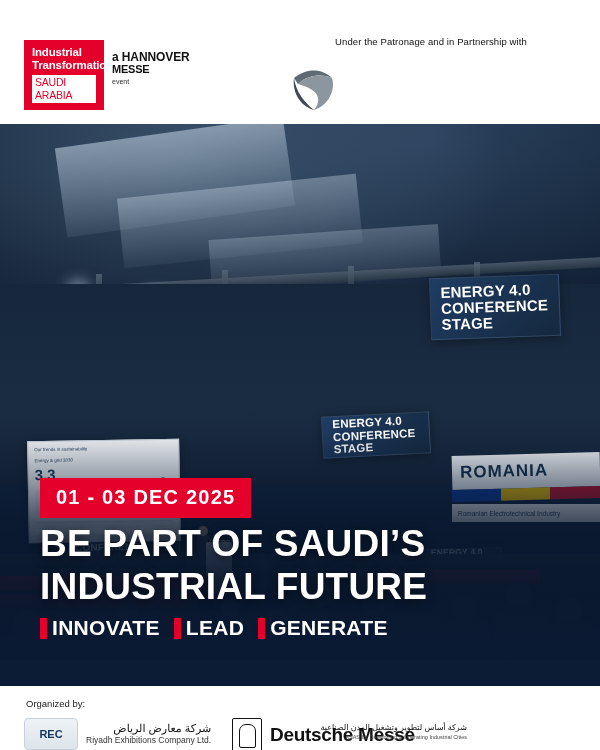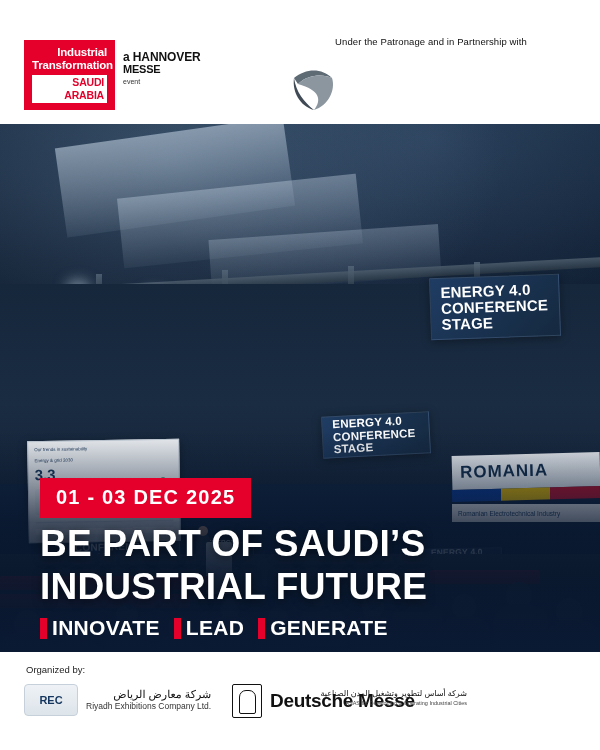--- a/index.html
+++ b/index.html
@@ -33,38 +33,37 @@
   .logo-block {
     position: absolute;
     left: 24px; top: 40px;
     display: flex;
     align-items: flex-start;
   }
   .it-logo {
     background: #e4002b;
     color: #ffffff;
     padding: 6px 8px 7px 8px;
-    width: 91px;
+    width: 80px;
     box-sizing: border-box;
-    text-align: right;
   }
   .it-logo .l1, .it-logo .l2 {
     font-size: 11.5px;
     font-weight: bold;
     line-height: 12.5px;
     letter-spacing: -0.2px;
     display: block;
   }
   .it-logo .l3 {
     display: block;
     margin-top: 4px;
     background: #ffffff;
     color: #e4002b;
     font-size: 10.5px;
-    font-weight: bold;
+    font-weight: normal;
     line-height: 13px;
     padding: 1px 3px;
     letter-spacing: -0.2px;
   }
   .hm-logo {
     margin-left: 8px;
     padding-top: 12px;
   }
   .hm-logo .a {
     font-size: 12px;
@@ -401,21 +400,21 @@
   .kw .bar {
     display: inline-block;
     width: 7px; height: 21px;
     background: #e4002b;
     margin-right: 5px;
   }
 
   
   .footer {
     position: absolute;
-    left: 0; bottom: 0; width: 600px; height: 98px;
+    left: 0; bottom: 0; width: 600px; height: 64px;
     background: #ffffff;
     z-index: 7;
   }
   .org-label {
     position: absolute;
     left: 26px; top: 12px;
     font-size: 9.5px;
     color: #222222;
   }
   .rec-logo {

